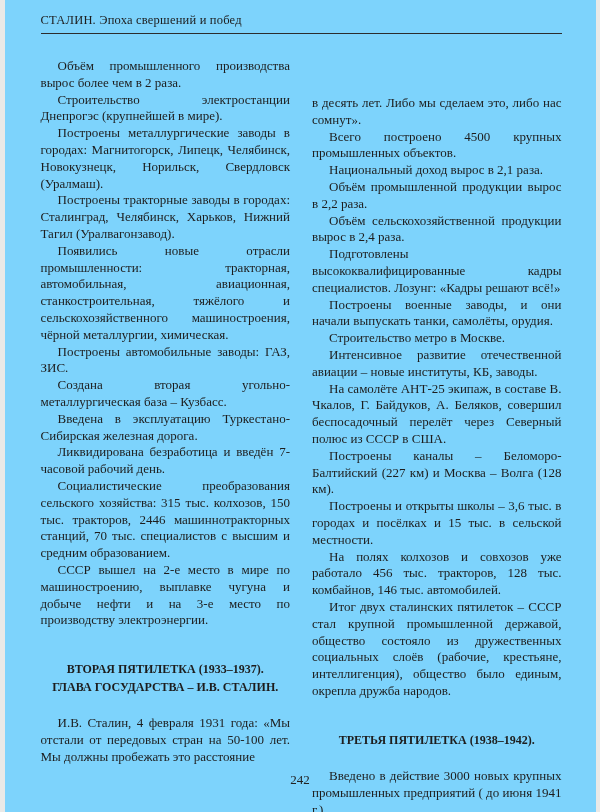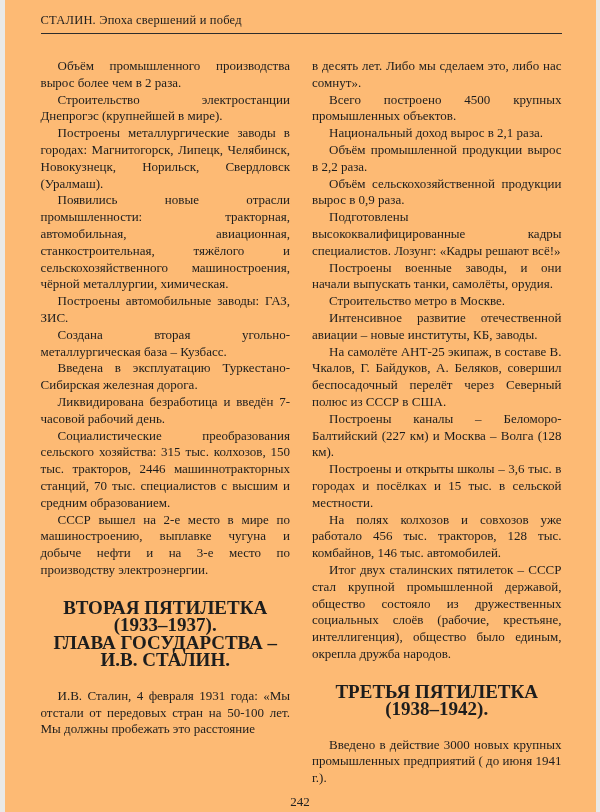--- a/index.html
+++ b/index.html
@@ -6,21 +6,21 @@
     margin: 0;
     padding: 0;
     background: #e9e9e7;
   }
   .page {
     position: relative;
     width: 591px;
     height: 812px;
     margin: 0 auto;
     box-sizing: border-box;
-    background: #fdba74;
+    background: #7dd3fc;
     color: #1d1d1d;
     font-family: "Liberation Serif", "DejaVu Serif", serif;
     padding: 13px 34px 0 36px;
     overflow: hidden;
   }
   .running-header {
     font-size: 12.5px;
     letter-spacing: 0.2px;
     padding-bottom: 5px;
     white-space: nowrap;
@@ -42,35 +42,36 @@
     margin: 0;
     font-size: 13px;
     line-height: 16.8px;
     text-align: justify;
     text-indent: 17px;
     hyphens: auto;
     -webkit-hyphens: auto;
   }
   .para.no-indent {
     text-indent: 0;
+    margin-top: 37px;
   }
   .section-heading {
-    margin: 20px 0 19px 0;
-    font-size: 19px;
+    margin: 32px 0 19px 0;
+    font-size: 12px;
     font-weight: bold;
     text-align: center;
     line-height: 17.5px;
   }
   .heading-line {
     display: block;
   }
   .page-footer {
     position: absolute;
     left: 0;
-    bottom: 2px;
+    bottom: 24px;
     width: 100%;
     text-align: center;
   }
   .page-number {
     font-size: 13px;
     color: #222;
   }
 </style>
 </head>
 <body>
@@ -81,20 +82,21 @@
     <span>СТАЛИН. Эпоха свершений и побед</span>
   </header>
   <hr class="header-rule">
 
   <main class="columns">
 
     <section class="column">
       <p class="para">Объём промышленного производства вырос более чем в 2 раза.</p>
       <p class="para">Строительство электростанции Днепрогэс (крупнейшей в мире).</p>
       <p class="para">Построены металлургические заводы в городах: Магнитогорск, Липецк, Челябинск, Новокузнецк, Норильск, Свердловск (Уралмаш).</p>
+      <p class="para">Построены тракторные заводы в городах: Сталинград, Челябинск, Харьков, Нижний Тагил (Уралвагонзавод).</p>
       <p class="para">Появились новые отрасли промышленности: тракторная, автомобильная, авиационная, станкостроительная, тяжёлого и сельскохозяйственного машиностроения, чёрной металлургии, химическая.</p>
       <p class="para">Построены автомобильные заводы: ГАЗ, ЗИС.</p>
       <p class="para">Создана вторая угольно-металлургическая база – Кузбасс.</p>
       <p class="para">Введена в эксплуатацию Туркестано-Сибирская железная дорога.</p>
       <p class="para">Ликвидирована безработица и введён 7-часовой рабочий день.</p>
       <p class="para">Социалистические преобразования сельского хозяйства: 315 тыс. колхозов, 150 тыс. тракторов, 2446 машиннотракторных станций, 70 тыс. специалистов с высшим и средним образованием.</p>
       <p class="para">СССР вышел на 2-е место в мире по машиностроению, выплавке чугуна и добыче нефти и на 3-е место по производству электроэнергии.</p>
 
       <h2 class="section-heading">
         <span class="heading-line">ВТОРАЯ ПЯТИЛЕТКА (1933–1937).</span>
@@ -102,21 +104,21 @@
       </h2>
 
       <p class="para">И.В. Сталин, 4 февраля 1931 года: «Мы отстали от передовых стран на 50-100 лет. Мы должны пробежать это расстояние</p>
     </section>
 
     <section class="column">
       <p class="para no-indent">в десять лет. Либо мы сделаем это, либо нас сомнут».</p>
       <p class="para">Всего построено 4500 крупных промышленных объектов.</p>
       <p class="para">Национальный доход вырос в 2,1 раза.</p>
       <p class="para">Объём промышленной продукции вырос в 2,2 раза.</p>
-      <p class="para">Объём сельскохозяйственной продукции вырос в 0,9 раза.</p>
+      <p class="para">Объём сельскохозяйственной продукции вырос в 2,4 раза.</p>
       <p class="para">Подготовлены высококвалифицированные кадры специалистов. Лозунг: «Кадры решают всё!»</p>
       <p class="para">Построены военные заводы, и они начали выпускать танки, самолёты, орудия.</p>
       <p class="para">Строительство метро в Москве.</p>
       <p class="para">Интенсивное развитие отечественной авиации – новые институты, КБ, заводы.</p>
       <p class="para">На самолёте АНТ-25 экипаж, в составе В. Чкалов, Г. Байдуков, А. Беляков, совершил беспосадочный перелёт через Северный полюс из СССР в США.</p>
       <p class="para">Построены каналы – Беломоро-Балтийский (227 км) и Москва – Волга (128 км).</p>
       <p class="para">Построены и открыты школы – 3,6 тыс. в городах и посёлках и 15 тыс. в сельской местности.</p>
       <p class="para">На полях колхозов и совхозов уже работало 456 тыс. тракторов, 128 тыс. комбайнов, 146 тыс. автомобилей.</p>
       <p class="para">Итог двух сталинских пятилеток – СССР стал крупной промышленной державой, общество состояло из дружественных социальных слоёв (рабочие, крестьяне, интеллигенция), общество было единым, окрепла дружба народов.</p>
 

